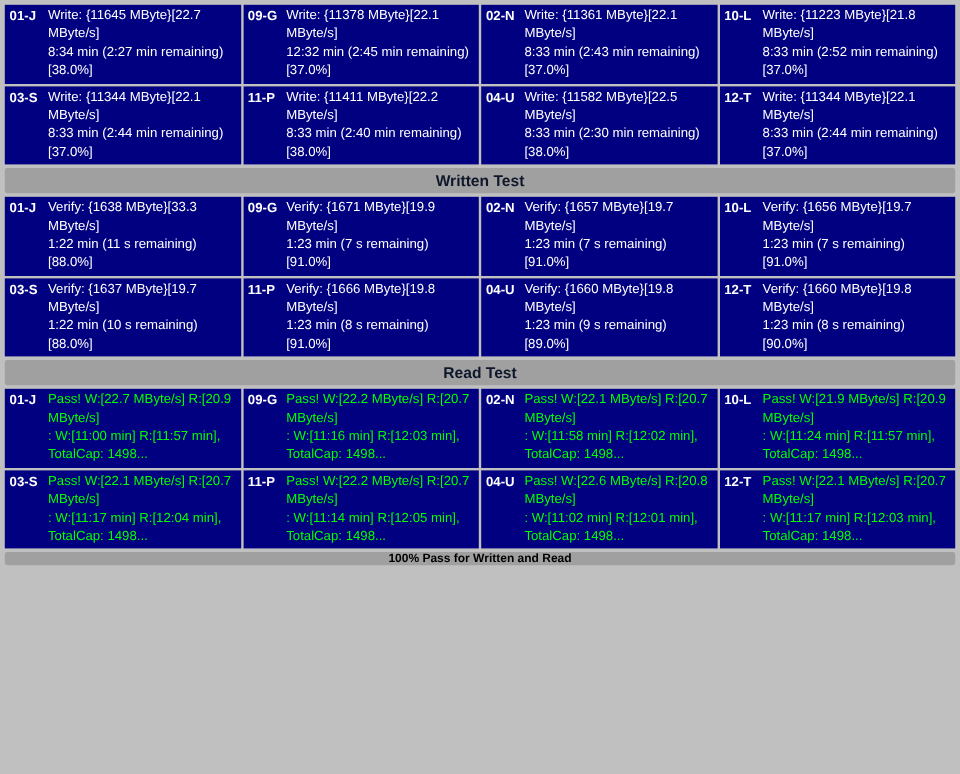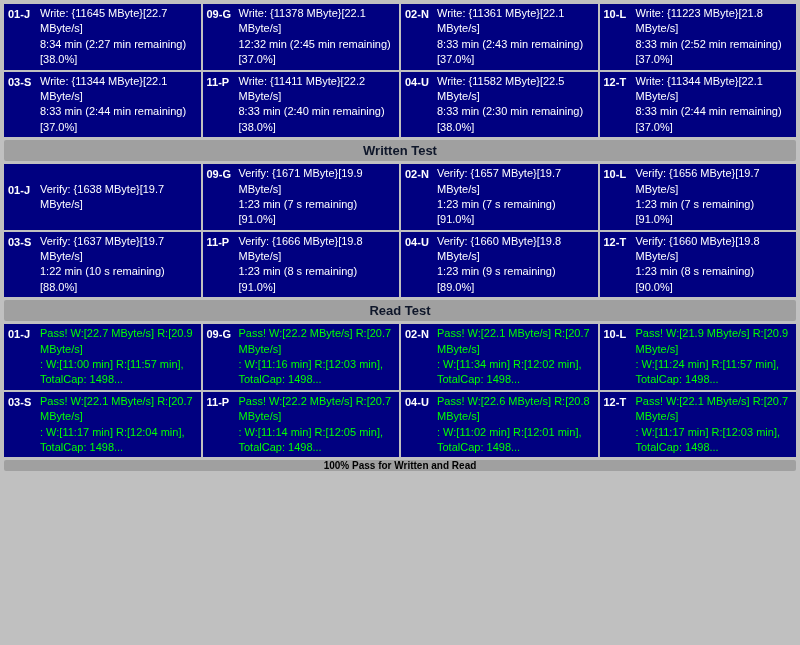--- a/index.html
+++ b/index.html
@@ -161,21 +161,22 @@
   </div>
 
   <div class="section-header">Written Test</div>
 
   <div class="section">
     <div class="grid-2col" id="verify-grid">
         <div class="cell">
           <div class="cell-row">
             <span class="cell-id">01-J</span>
             <div class="cell-content">
-              <div>Verify: {1638 MByte}[19.7 MByte/s]</div>
+              <div>Verify: {1638 MByte}[33.3 MByte/s]</div>
+              <div>1:22 min (11 s remaining)  [88.0%]</div>
             </div>
           </div>
         </div>
         <div class="cell">
           <div class="cell-row">
             <span class="cell-id">09-G</span>
             <div class="cell-content">
               <div>Verify: {1671 MByte}[19.9 MByte/s]</div>
               <div>1:23 min (7 s remaining)  [91.0%]</div>
             </div>
@@ -258,21 +259,21 @@
               <div>Pass! W:[22.2 MByte/s] R:[20.7 MByte/s]</div>
               <div>: W:[11:16 min] R:[12:03 min], TotalCap: 1498...</div>
             </div>
           </div>
         </div>
         <div class="cell pass-cell">
           <div class="cell-row">
             <span class="cell-id">02-N</span>
             <div class="cell-content" style="color: rgb(0, 255, 0);">
               <div>Pass! W:[22.1 MByte/s] R:[20.7 MByte/s]</div>
-              <div>: W:[11:34 min] R:[12:02 min], TotalCap: 1498...</div>
+              <div>: W:[11:58 min] R:[12:02 min], TotalCap: 1498...</div>
             </div>
           </div>
         </div>
         <div class="cell pass-cell">
           <div class="cell-row">
             <span class="cell-id">10-L</span>
             <div class="cell-content" style="color: rgb(0, 255, 0);">
               <div>Pass! W:[21.9 MByte/s] R:[20.9 MByte/s]</div>
               <div>: W:[11:24 min] R:[11:57 min], TotalCap: 1498...</div>
             </div>

